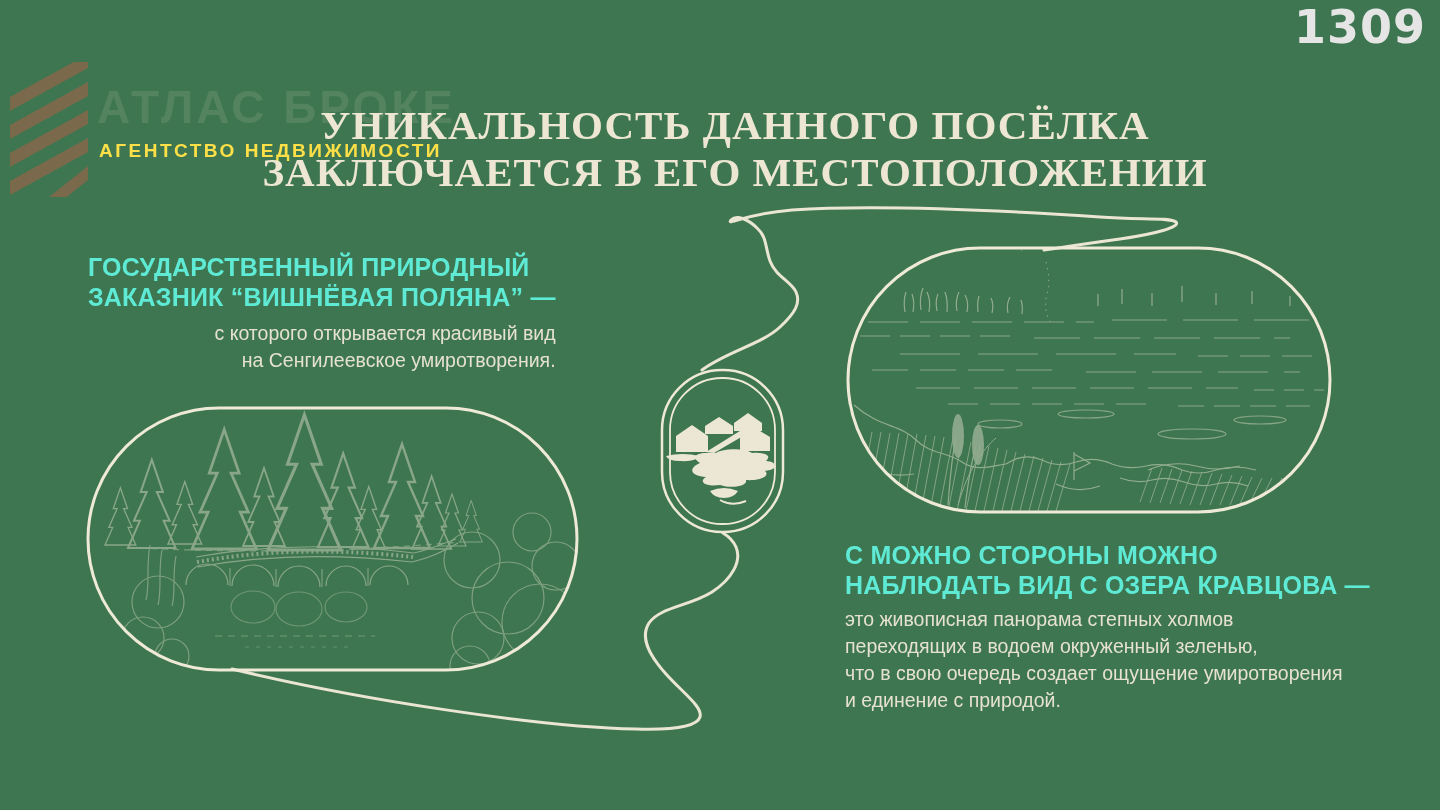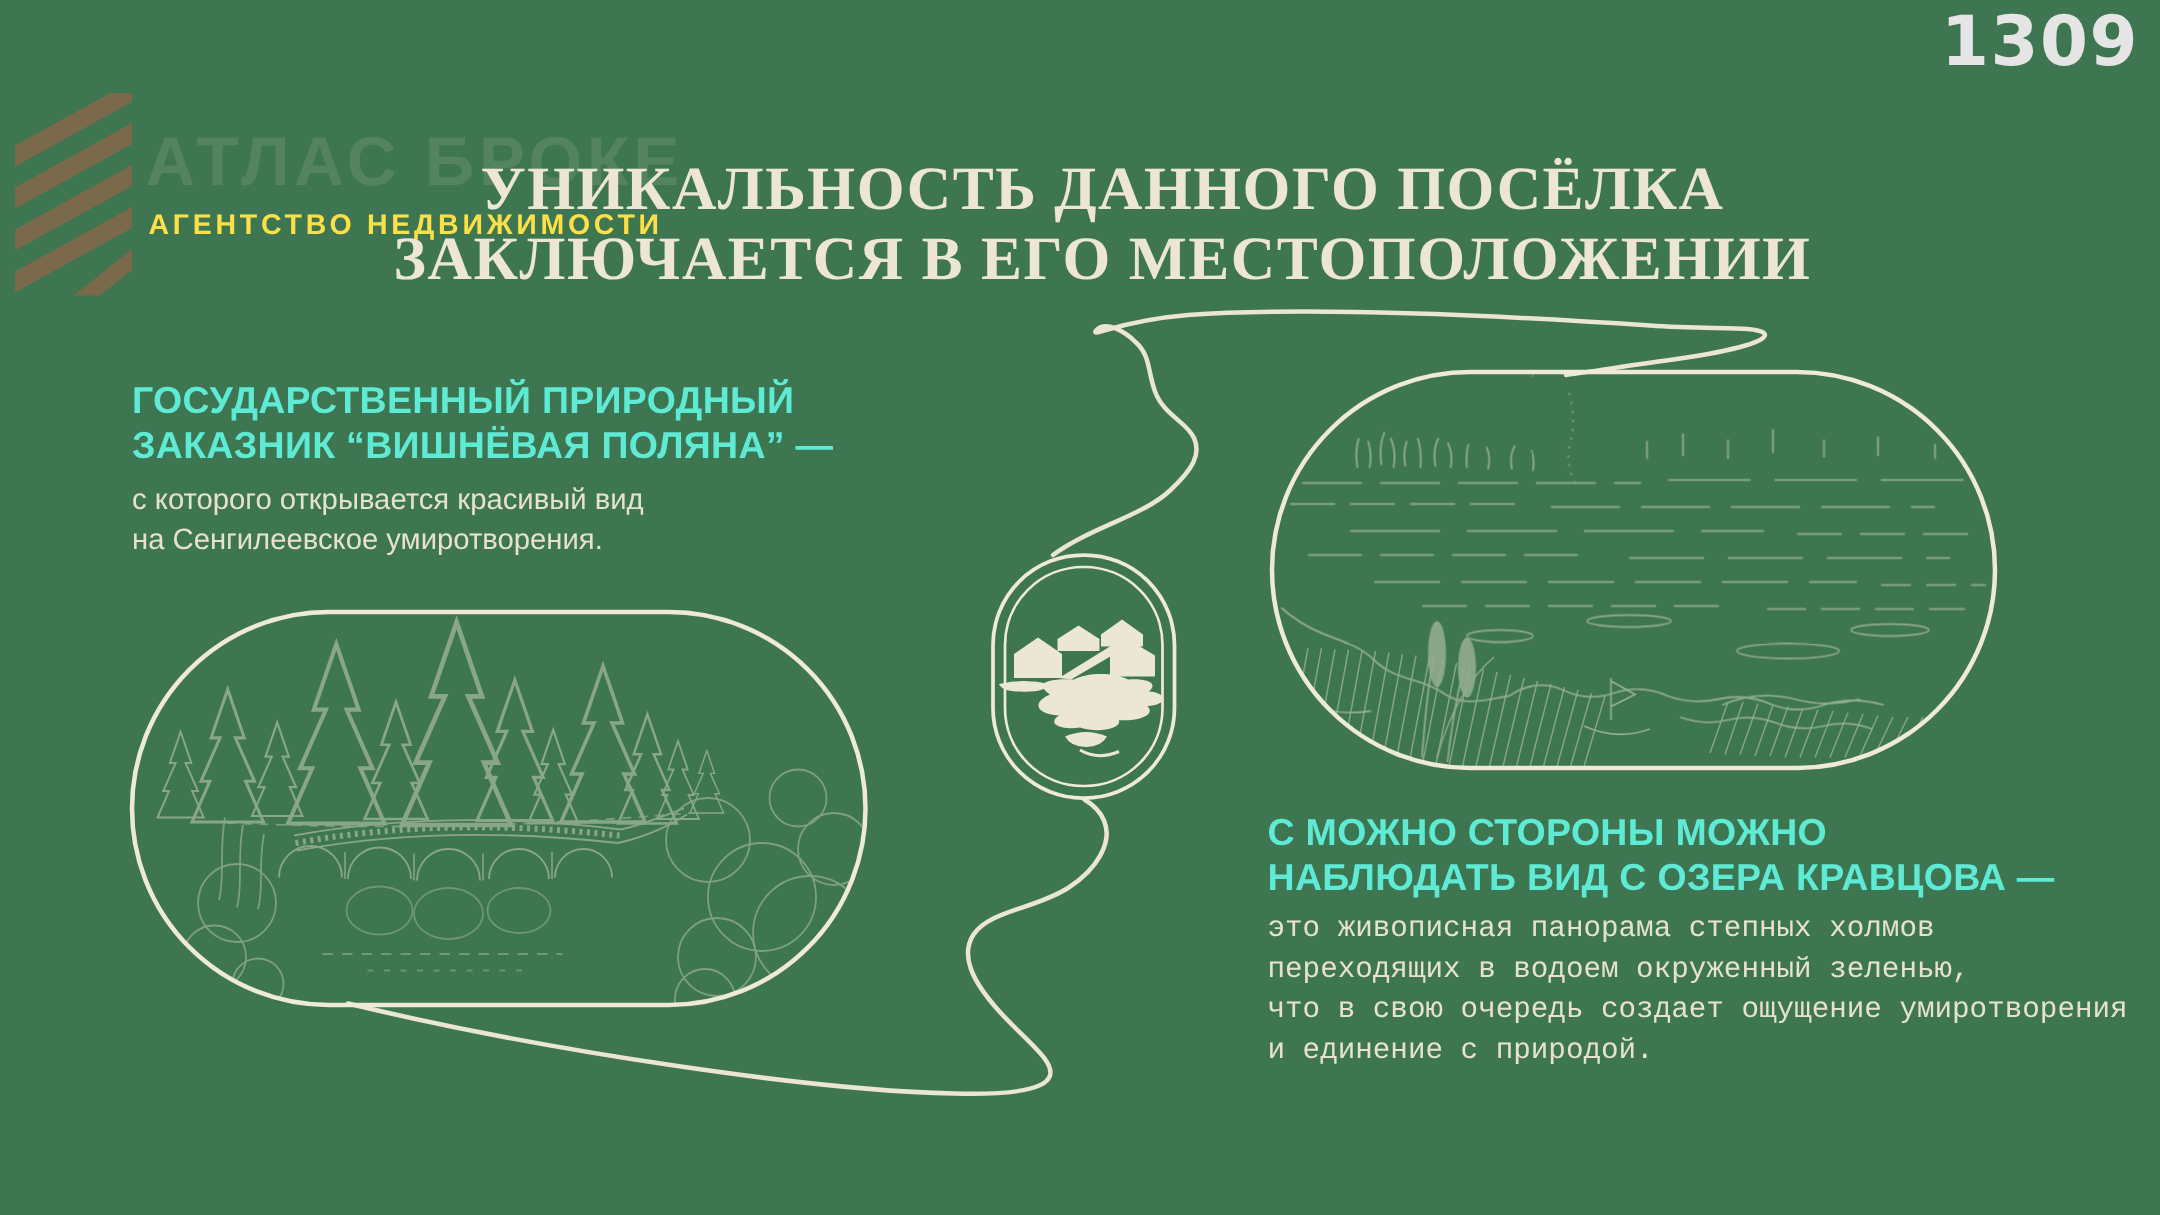--- a/index.html
+++ b/index.html
@@ -38,22 +38,22 @@
   
   .tb-heading{
     font-weight:bold;font-size:25px;line-height:30px;letter-spacing:0.2px;
     color:#5eead4;white-space:nowrap;
   }
   .tb-body{
     font-size:19.5px;line-height:27px;color:#E6E1D0;white-space:nowrap;
   }
   .left-block{left:88px;top:252px;z-index:2;}
   .right-block{left:845px;top:540px;z-index:2;}
-  .left-block .tb-body{margin-top:8px;}
-  .right-block .tb-body{margin-top:6px;font-family:Liberation Mono, monospace;}
+  .left-block .tb-body{margin-top:8px;text-align:right;}
+  .right-block .tb-body{margin-top:6px;}
   svg.artwork{position:absolute;left:0;top:0;z-index:1;}
 </style>
 </head>
 <body>
 
 <svg class="artwork" width="1440" height="810" viewBox="0 0 1440 810">
   <defs>
     <clipPath id="clipL">
         <rect x="88" y="408" width="489" height="262" rx="131"></rect>
       </clipPath>

